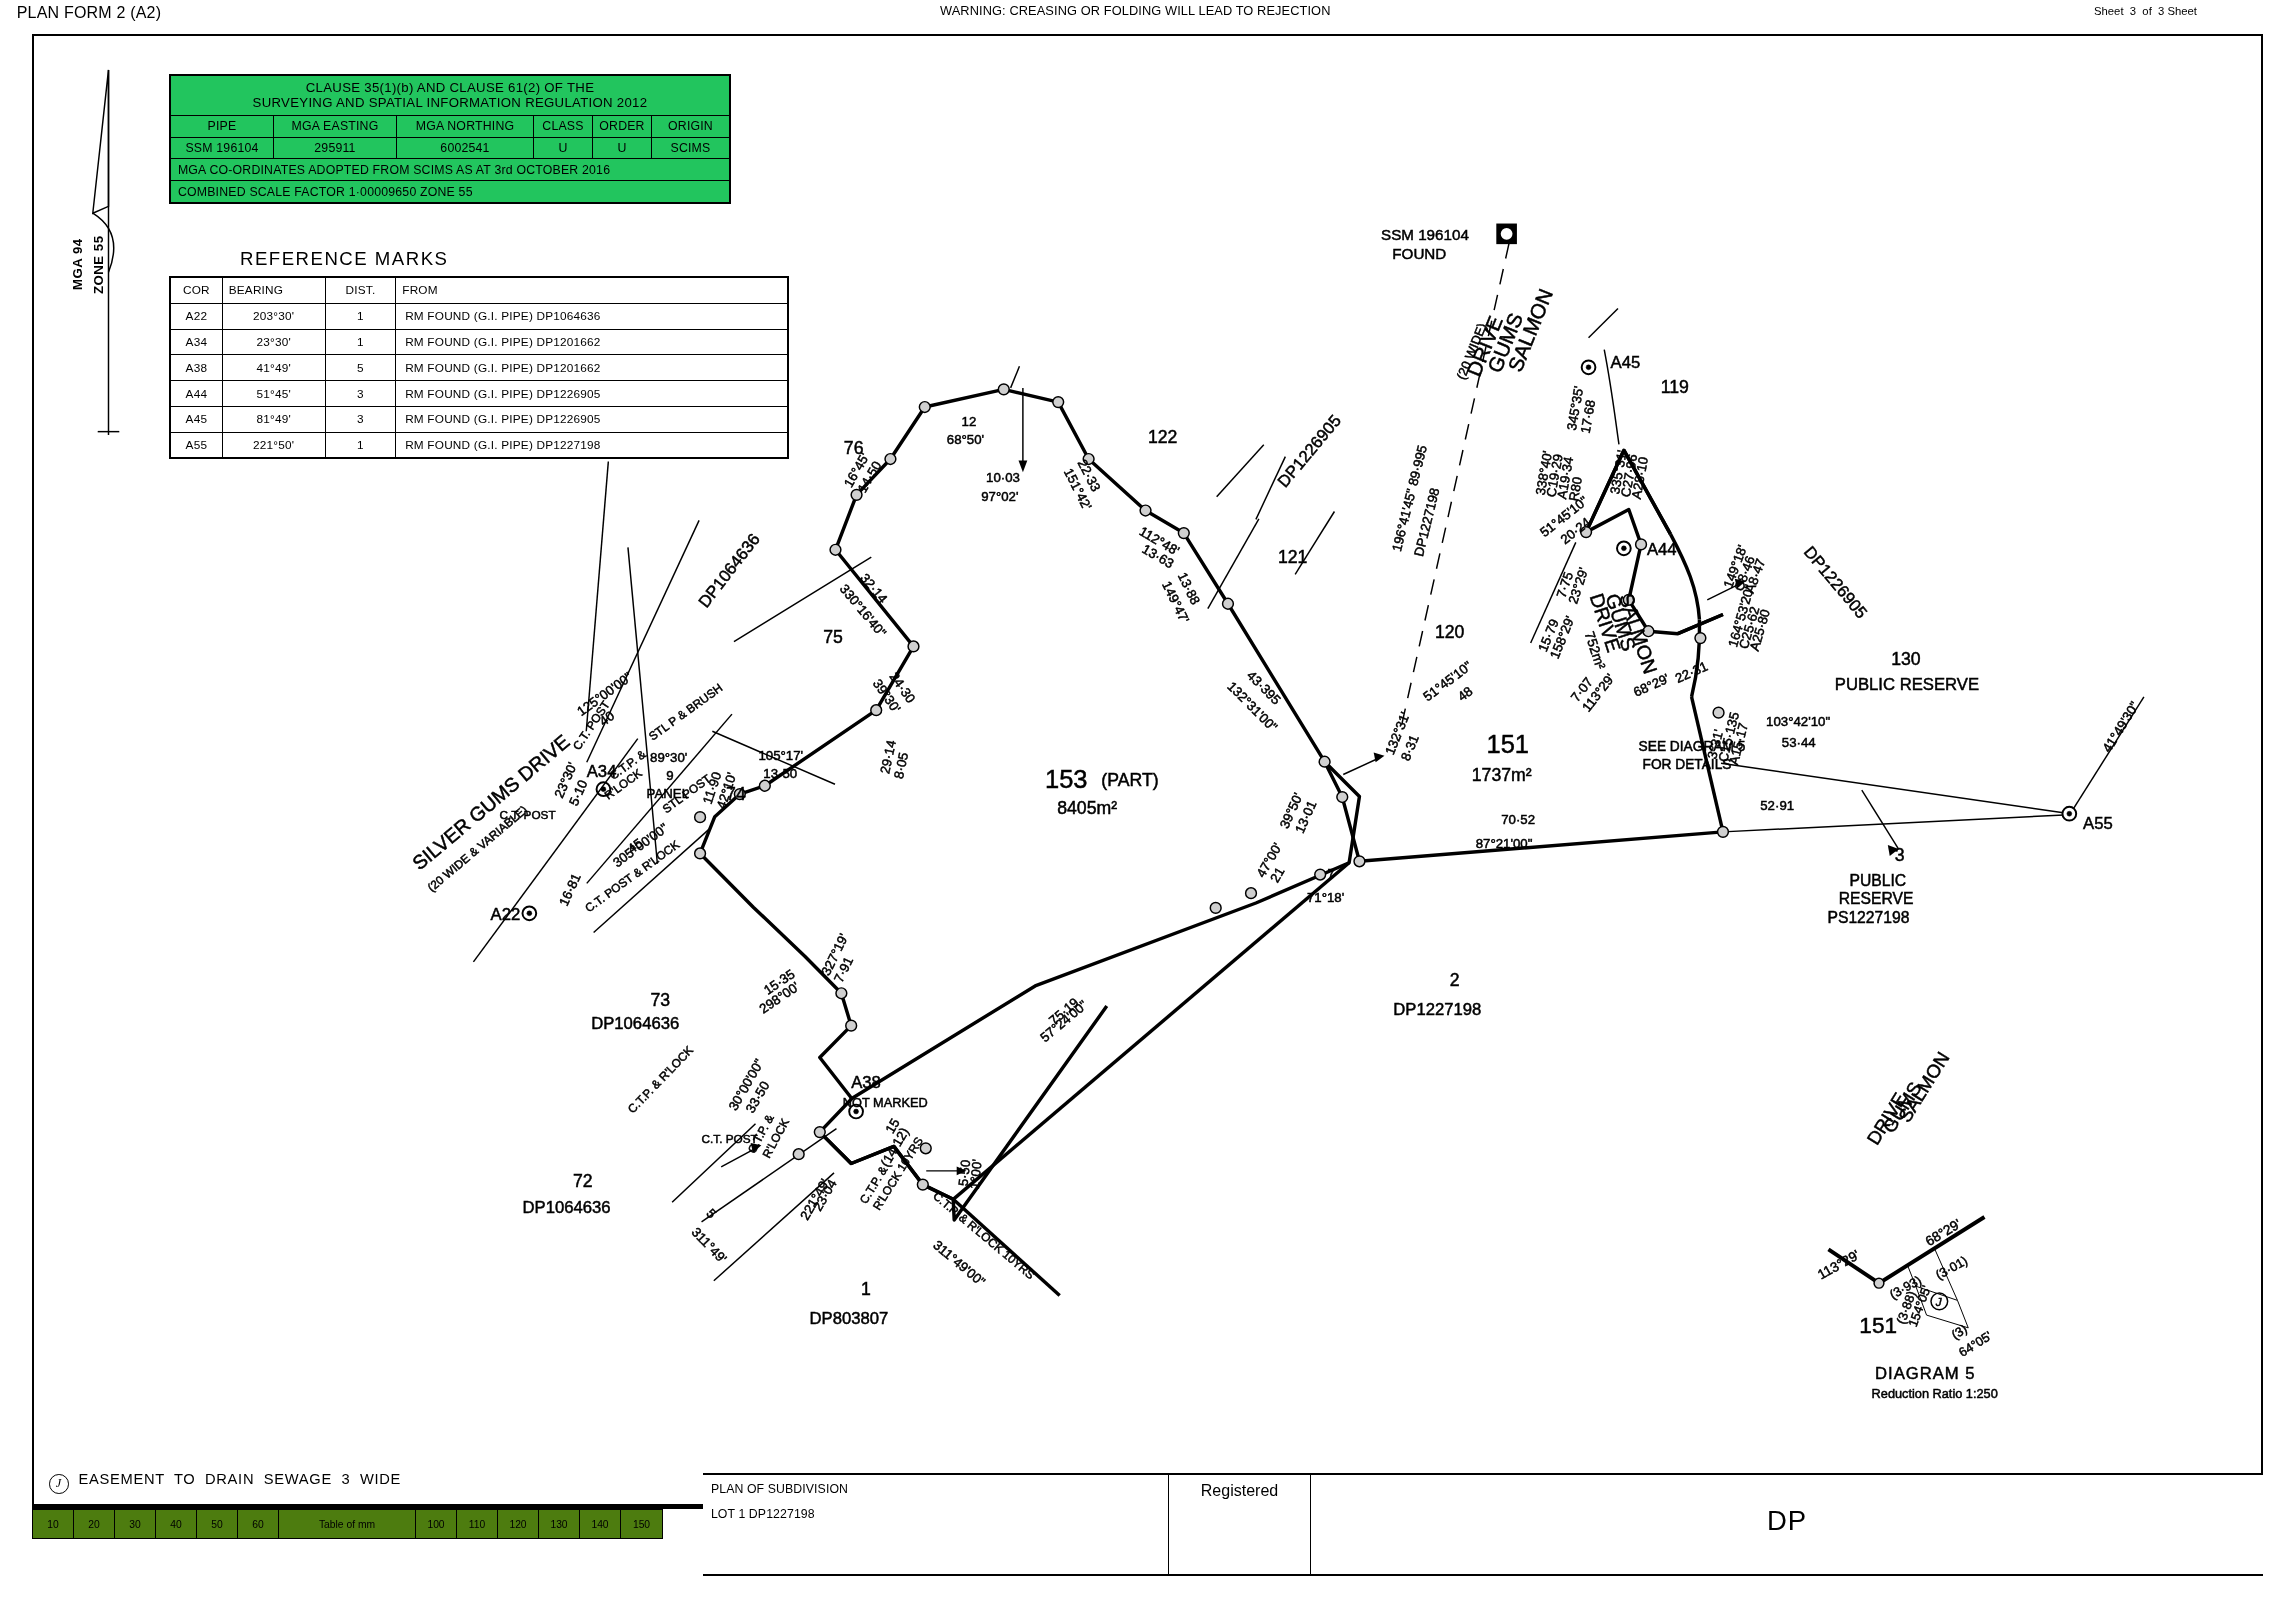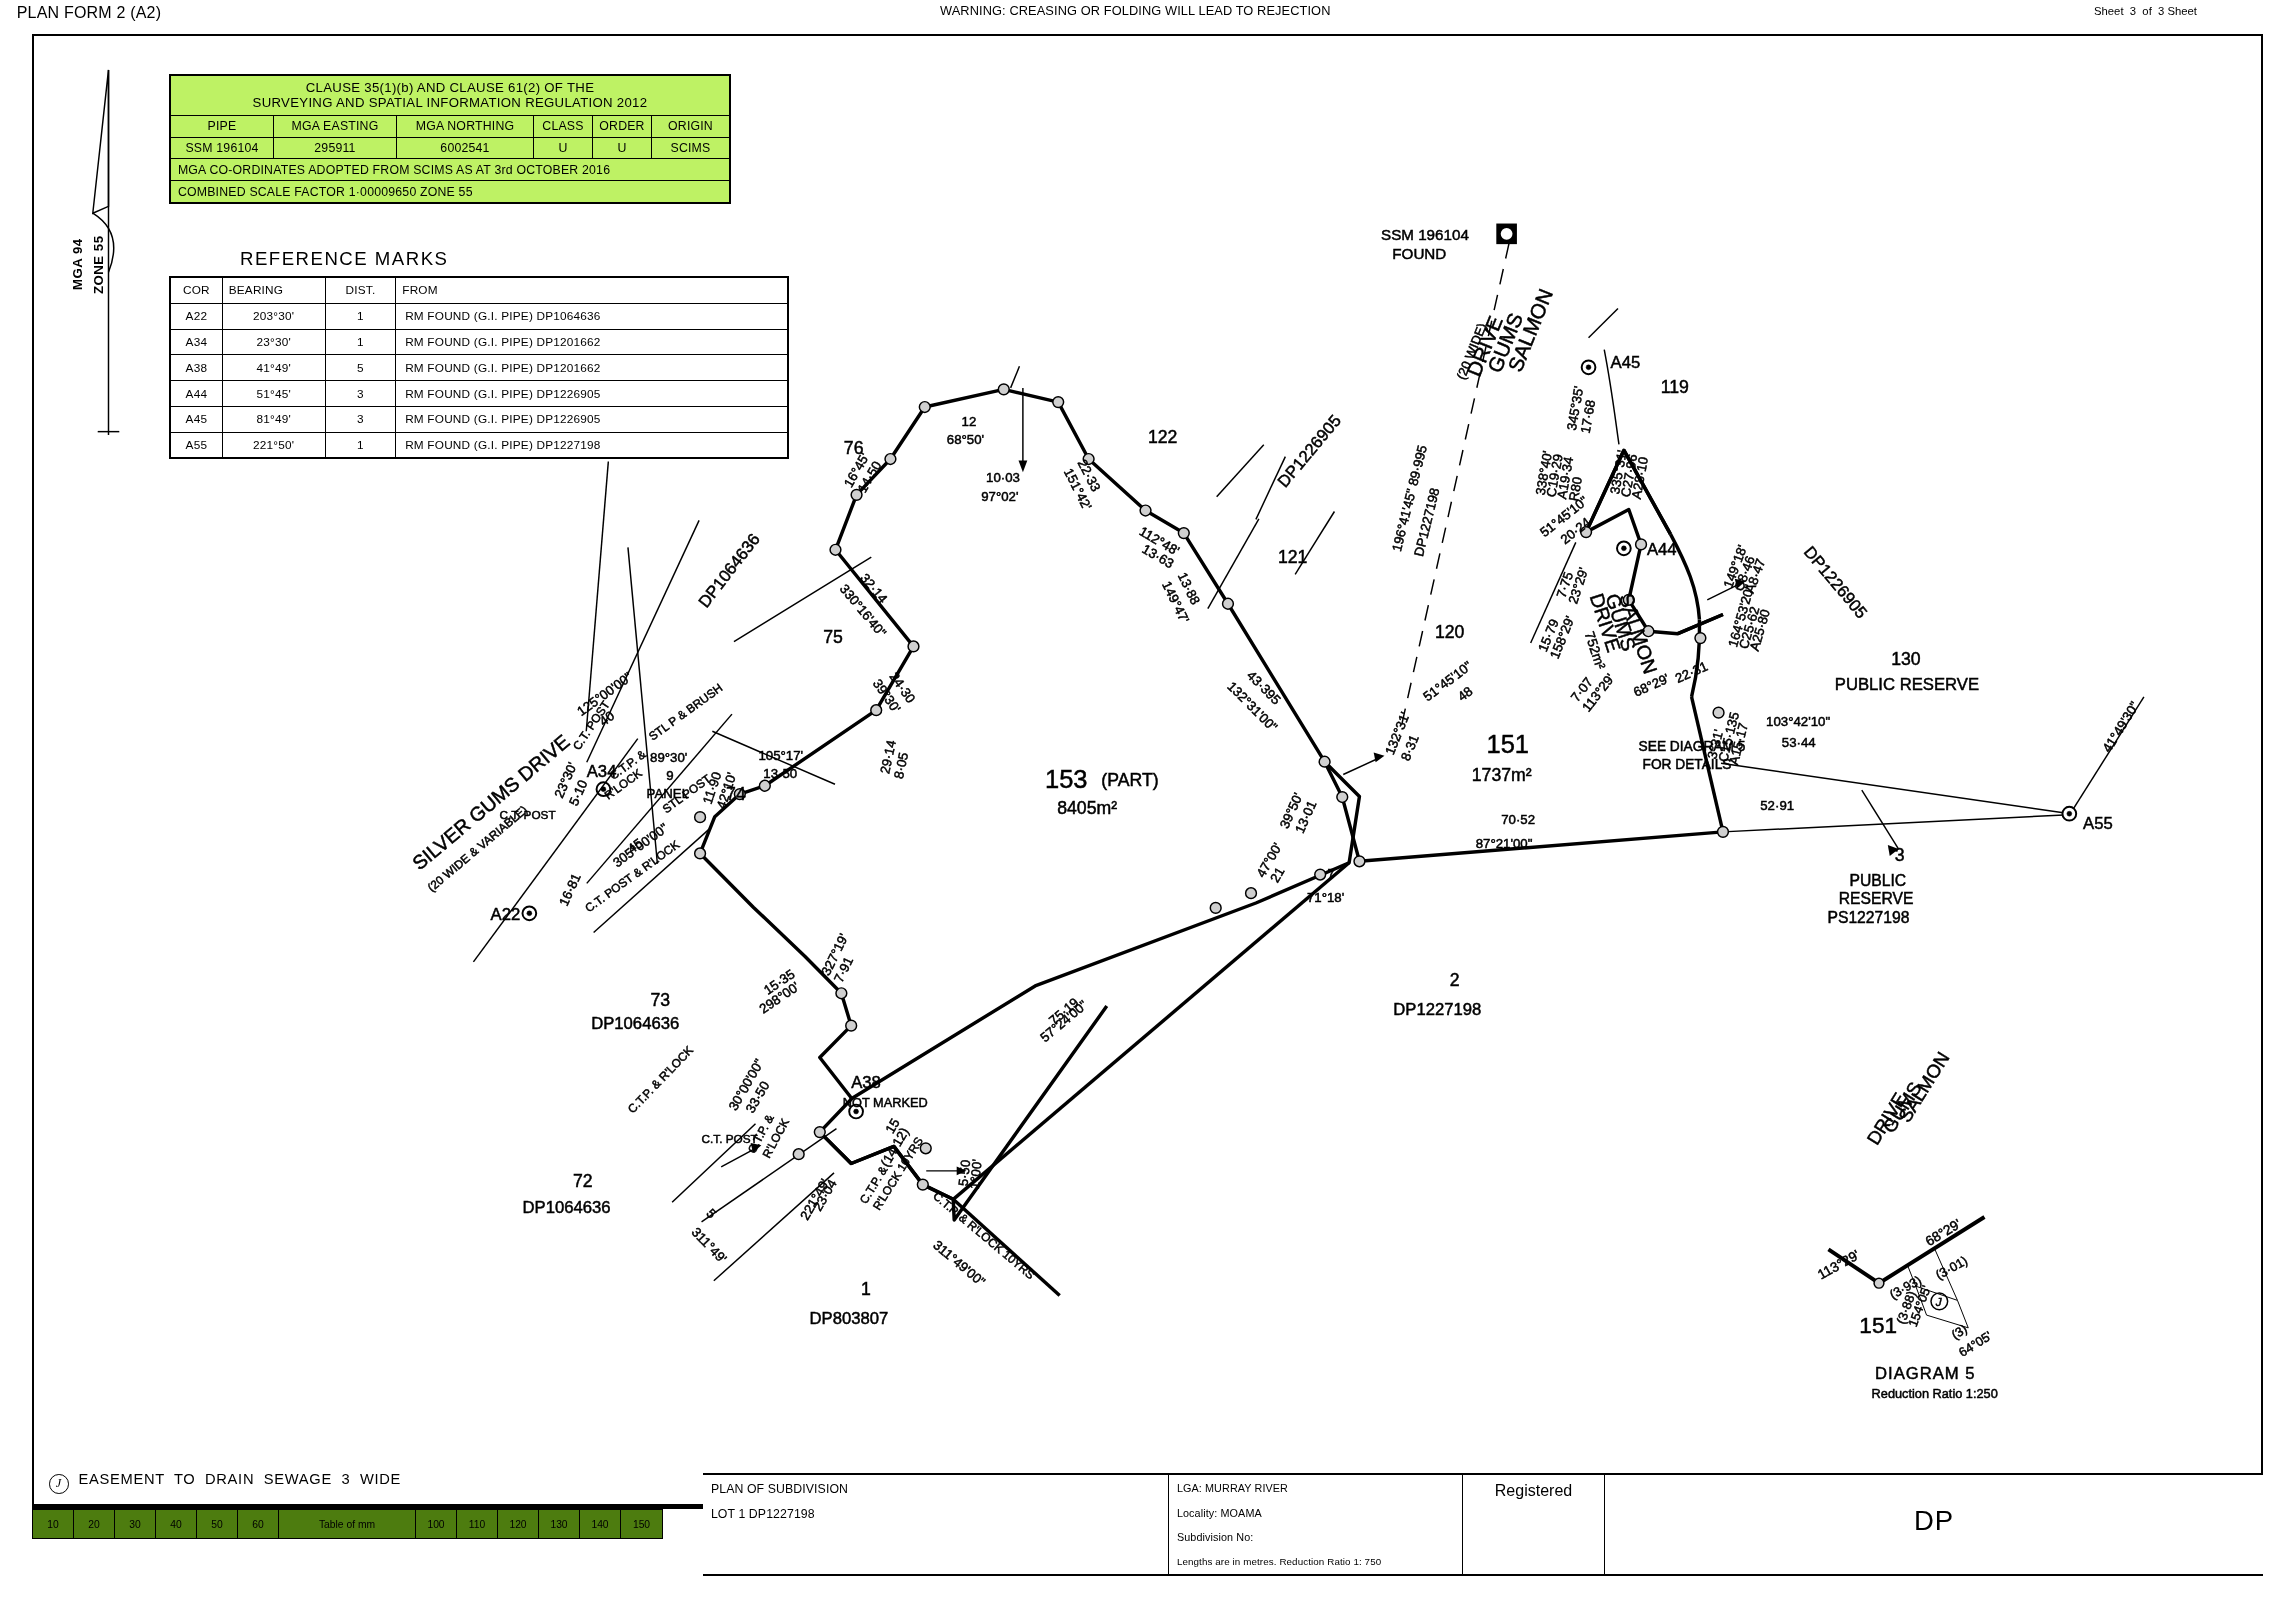--- a/index.html
+++ b/index.html
@@ -17,21 +17,21 @@
   
   #outer-border{position:absolute;left:32px;top:34px;width:2231px;height:1472px;
       border:2.9px solid #000;box-sizing:border-box;}
   #inner-rule{position:absolute;left:32px;top:1506px;width:2231px;height:2.9px;background:#000;}
 
   
   #north-arrow{position:absolute;left:79px;top:66px;width:59px;height:373px;}
 
   
   #scims{position:absolute;left:169px;top:74px;width:562px;border:2px solid #000;
-      border-collapse:collapse;background:#bef264;}
+      border-collapse:collapse;background:#22c55e;}
   #scims td,#scims th{border:1px solid #000;text-align:center;font-weight:400;
       font-size:12.3px;padding:3.4px 2px;letter-spacing:0.2px;}
   #scims .hdr2{font-size:13.2px;padding:4.4px 2px;letter-spacing:0.3px;}
   #scims .lft{text-align:left;padding-left:6.9px;font-size:12.3px;}
 
   
   #rm-title{left:240px;top:250px;font-size:18.6px;letter-spacing:1.5px;}
   #rm{position:absolute;left:169px;top:276px;width:620px;border:2px solid #000;
       border-collapse:collapse;background:#fff;}
   #rm td,#rm th{border:1px solid #000;font-size:11.8px;font-weight:400;padding:5.4px 2.9px;
@@ -185,26 +185,20 @@
     <div>120</div>
     <div>130</div>
     <div>140</div>
     <div>150</div>
   </div>
 
   <div id="tb">
     <div class="cell" style="width:466px">
       <div class="line" style="font-size:12.3px">PLAN OF SUBDIVISION</div>
       <div class="line" style="font-size:12.3px">LOT 1 DP1227198</div>
-    </div>
-    <div class="cell" style="width:294px">
-      <div class="line" style="margin-bottom:12.8px">LGA:   MURRAY  RIVER</div>
-      <div class="line" style="margin-bottom:12.8px">Locality: MOAMA</div>
-      <div class="line" style="margin-bottom:12.8px">Subdivision No:</div>
-      <div class="line" style="font-size:9.8px">Lengths are in metres. Reduction Ratio 1: 750</div>
     </div>
     <div class="cell" style="width:142px">
       <div class="ctr">Registered</div>
     </div>
     <div class="cell" style="flex:1">
       <div class="big">DP</div>
     </div>
   </div>
 
   <svg id="plan" viewBox="0 0 4678 3309">

